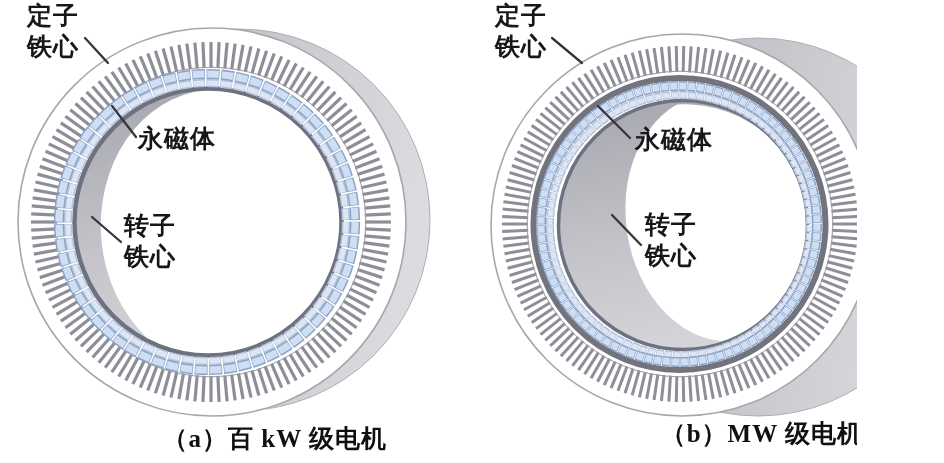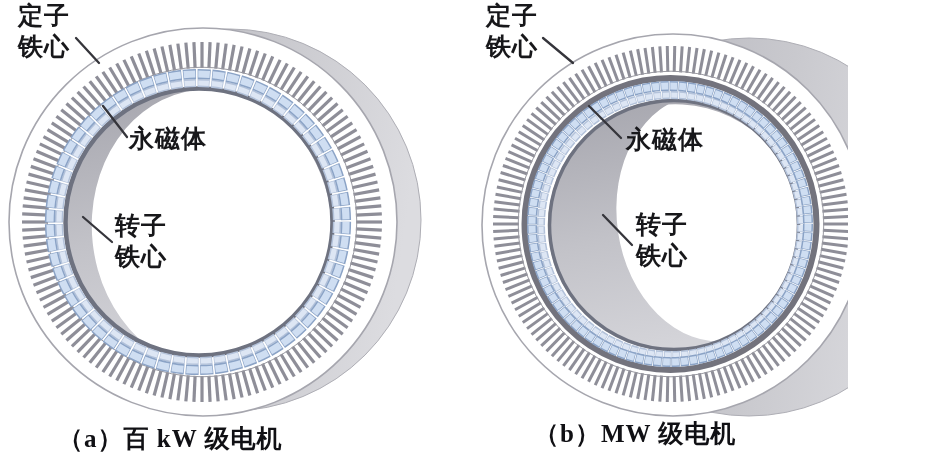--- a/index.html
+++ b/index.html
@@ -1,26 +1,27 @@
 <!DOCTYPE html>
 <html><head>
 <meta charset="utf-8">
 <style>
   html,body{margin:0;padding:0;background:#ffffff;}
   .stage{
     position:relative;width:848px;height:463px;background:#ffffff;overflow:hidden;
     font-family:"Liberation Serif","DejaVu Serif",serif;
+    margin-left:9px;
   }
   .stage svg{position:absolute;left:0;top:0;}
   .lbl{
     position:absolute;color:#17171a;font-weight:bold;font-size:25px;line-height:31px;
     letter-spacing:1px;white-space:pre-line;
   }
   .caption{
-    position:absolute;width:320px;text-align:left;color:#101014;
+    position:absolute;width:320px;text-align:right;color:#101014;
     font-size:25px;line-height:30px;font-weight:bold;letter-spacing:1px;
   }
 </style>
 </head>
 <body>
 
 <div class="stage">
 
   <svg id="diagram-svg" width="944" height="424" viewBox="0 0 944 424">
     <defs id="svg-defs">

